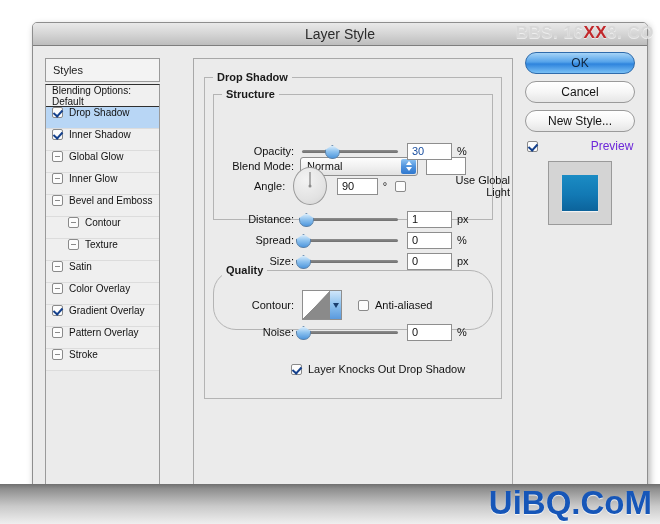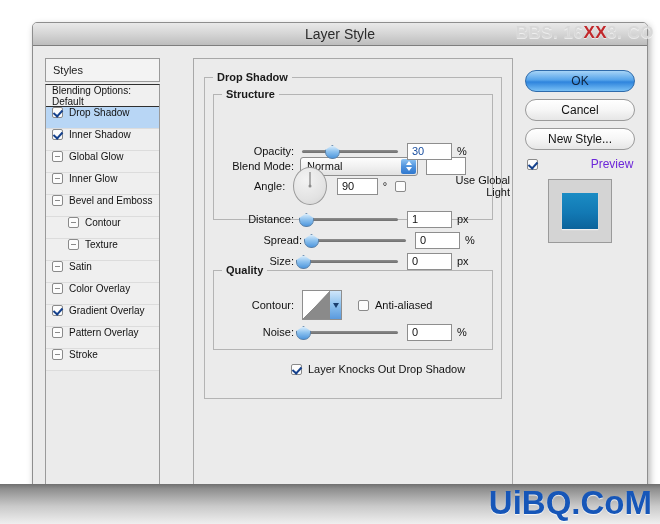--- a/index.html
+++ b/index.html
@@ -114,21 +114,21 @@
     position: absolute; border: 1px solid #b4b4b4;
     box-sizing: border-box;
   }
   .group > .legend {
     position: absolute; top: -7px; left: 8px;
     background: #ebebeb; padding: 0 4px;
     font-size: 11px; font-weight: bold; color: #1a1a1a;
   }
   .g-drop { left: 10px; top: 18px; right: 10px; bottom: 95px; }
   .g-struct { left: 8px; top: 16px; right: 8px; height: 126px; }
-  .g-quality { left: 8px; top: 192px; right: 8px; height: 80px; }
+  .g-quality { left: 8px; top: 192px; right: 8px; height: 60px; border-radius: 23px; }
 
   .row { position: absolute; height: 18px; display: flex; align-items: center; }
   .lbl { font-size: 11px; color: #111; text-align: right; }
 
   
   .select {
     height: 19px; border: 1px solid #8e8e8e; border-radius: 3px;
     background: linear-gradient(to bottom,#fdfdfd 0%,#f1f1f1 50%,#e2e2e2 100%);
     display: flex; align-items: center; position: relative;
     box-sizing: border-box; font-size: 11px; color: #111; padding-left: 6px;
@@ -201,21 +201,21 @@
     background: linear-gradient(to bottom,#cfe6fa 0%,#8dc1ee 50%,#5a9ade 100%);
     display: flex; align-items: center; justify-content: center;
   }
   .contour .arrowbox .tri {
     width: 0; height: 0;
     border-left: 3px solid transparent; border-right: 3px solid transparent;
     border-top: 5px solid #1b3f6e;
   }
 
   
-  .btn-col { position: absolute; left: 492px; top: 24px; width: 110px; }
+  .btn-col { position: absolute; left: 492px; top: 6px; width: 110px; }
   .btn {
     display: block; width: 100%; height: 22px; margin-bottom: 7px;
     border-radius: 11px; border: 1px solid #9a9a9a;
     background: linear-gradient(to bottom,#ffffff 0%,#f6f6f6 50%,#e6e6e6 100%);
     font-size: 12px; color: #131313; cursor: pointer;
     box-sizing: border-box; font-family: "Liberation Sans", sans-serif;
   }
   .btn.primary {
     background: linear-gradient(to bottom,#a6d4f7 0%,#55a3ea 45%,#2e84dd 55%,#79c0f5 100%);
     border: 1px solid #2f6bab; color: #10243d;
@@ -371,21 +371,21 @@
               <div class="slider" style="width:96px; margin-left:8px;">
                 <div class="track"></div>
                 <div class="knob" id="knob-distance" style="left: 3%;"></div>
               </div>
               <div class="numfield" style="width:45px; margin-left:9px;">
                 <span>1</span>
               </div>
               <span class="unit" style="margin-left:5px;">px</span>
             </div>
 
-            <div class="row" style="left:14px; top:136px; width:285px;">
+            <div class="row" style="left:6px; top:136px; width:285px;">
               <span class="lbl" style="width:74px;">Spread:</span>
               <div class="slider" style="width:96px; margin-left:8px;">
                 <div class="track"></div>
                 <div class="knob" id="knob-spread" style="left: 0%;"></div>
               </div>
               <div class="numfield" style="width:45px; margin-left:9px;">
                 <span>0</span>
               </div>
               <span class="unit" style="margin-left:5px;">%</span>
             </div>

